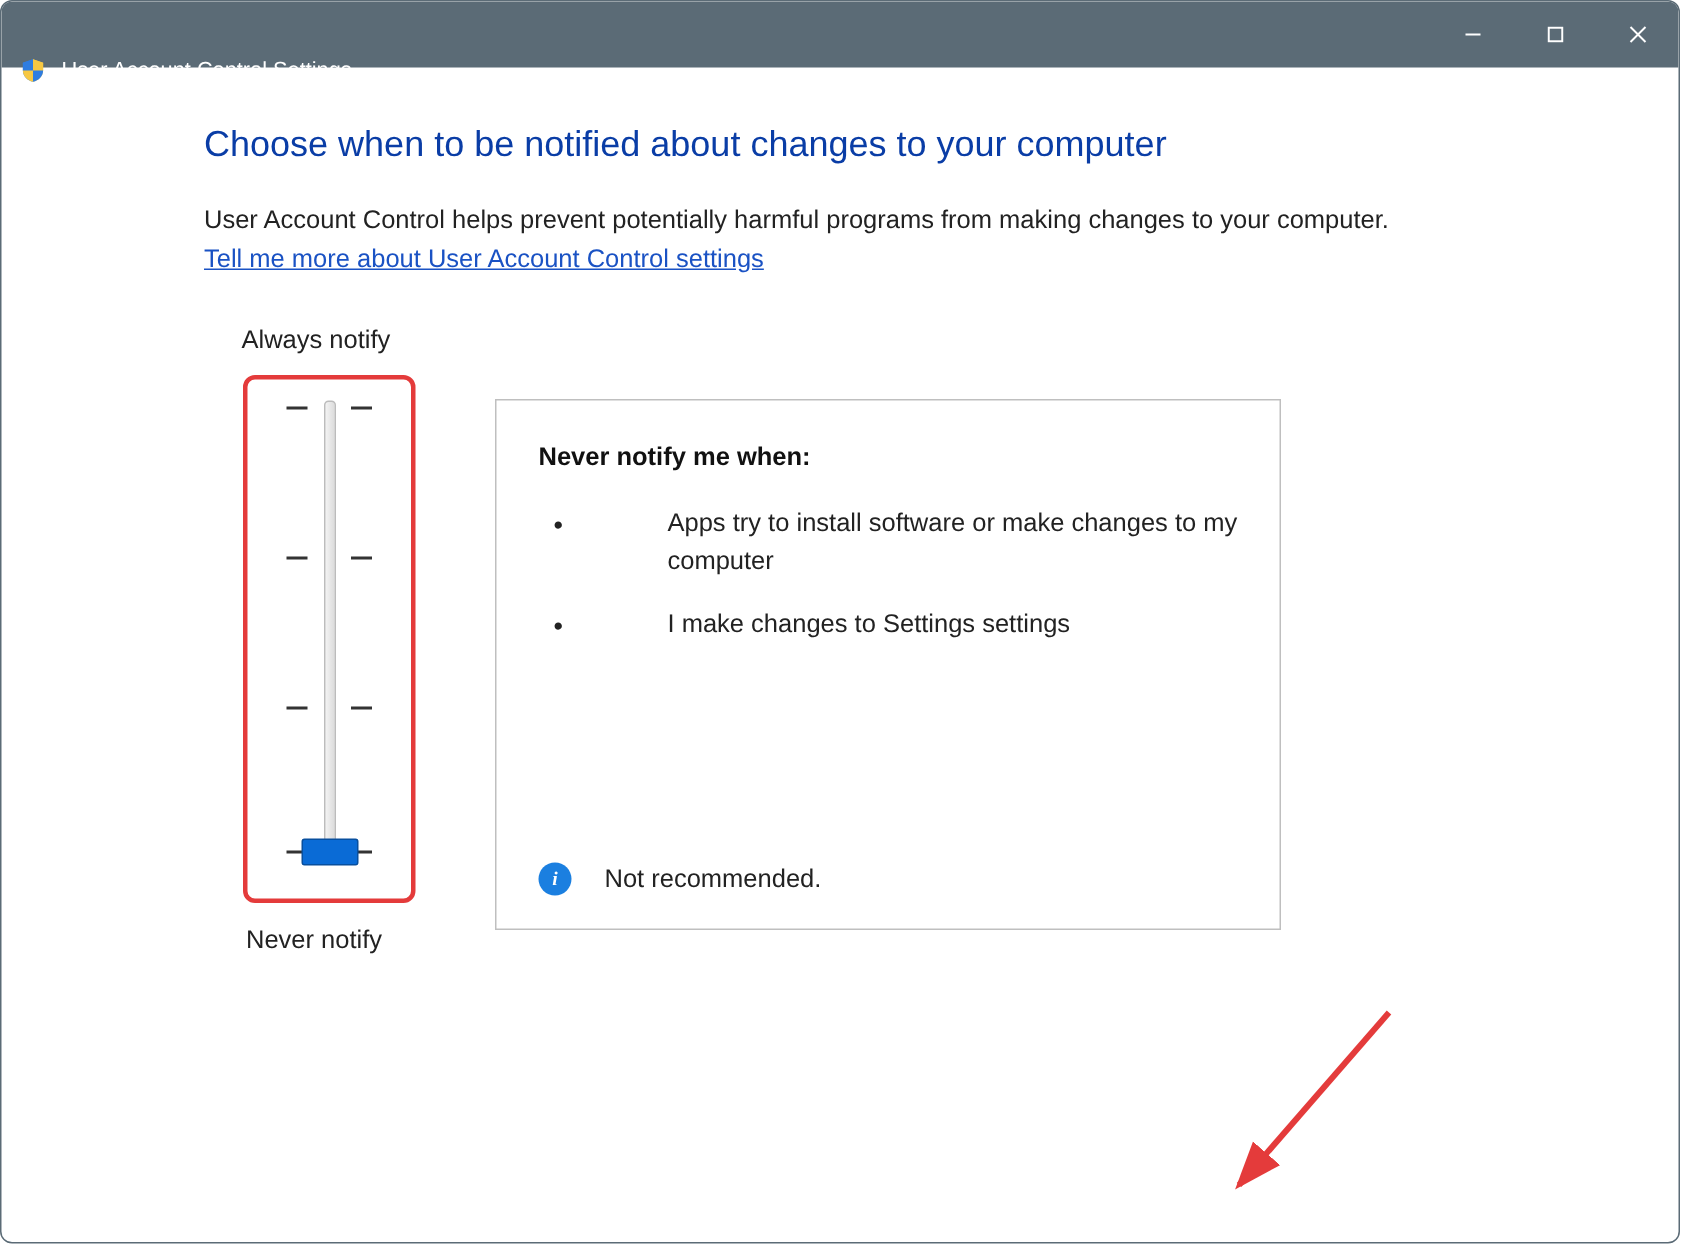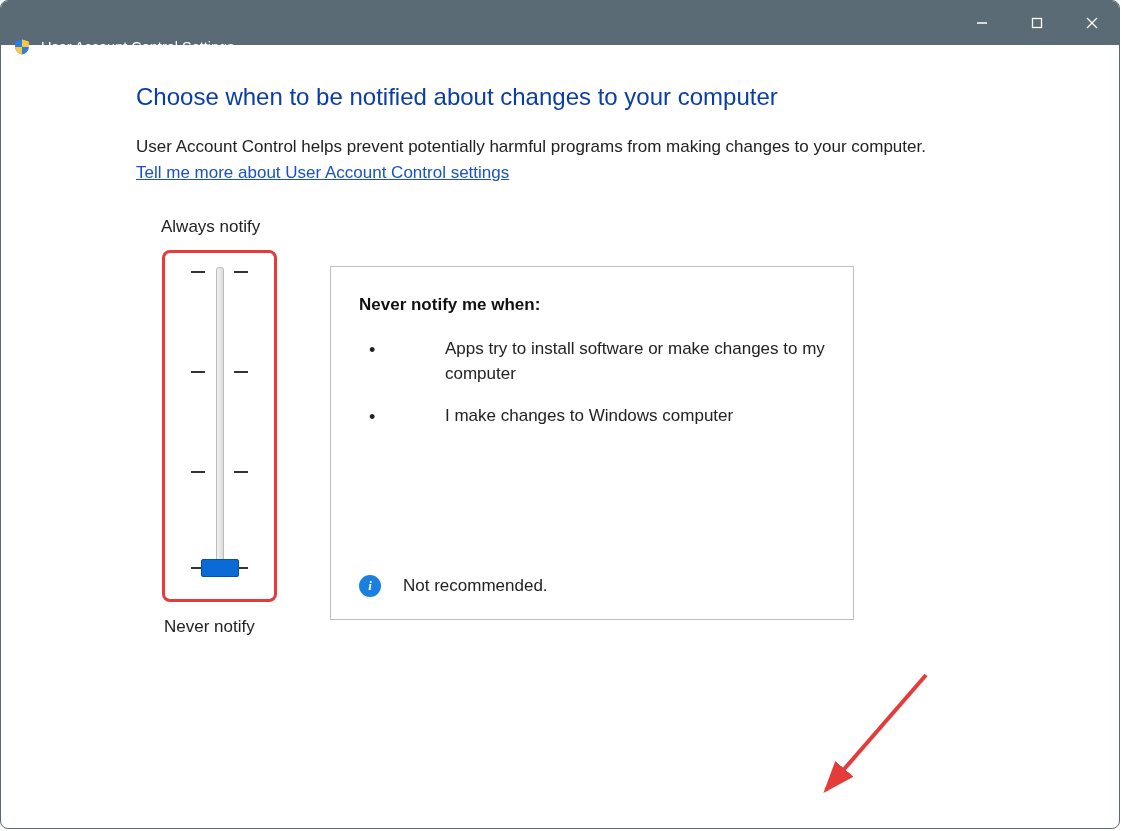--- a/index.html
+++ b/index.html
@@ -309,21 +309,21 @@
 
     <div class="panel">
       <div class="panel-heading">Never notify me when:</div>
 
       <div class="bullet-row">
         <div class="bullet-dot">•</div>
         <div class="bullet-text">Apps try to install software or make changes to my computer</div>
       </div>
       <div class="bullet-row">
         <div class="bullet-dot">•</div>
-        <div class="bullet-text">I make changes to Windows computer</div>
+        <div class="bullet-text">I make changes to Settings settings</div>
       </div>
 
       <div class="panel-footer">
         <div class="info-circle">i</div>
         <span>Not recommended.</span>
       </div>
     </div>
 
     <svg class="arrow" width="140" height="160">
       <defs>

